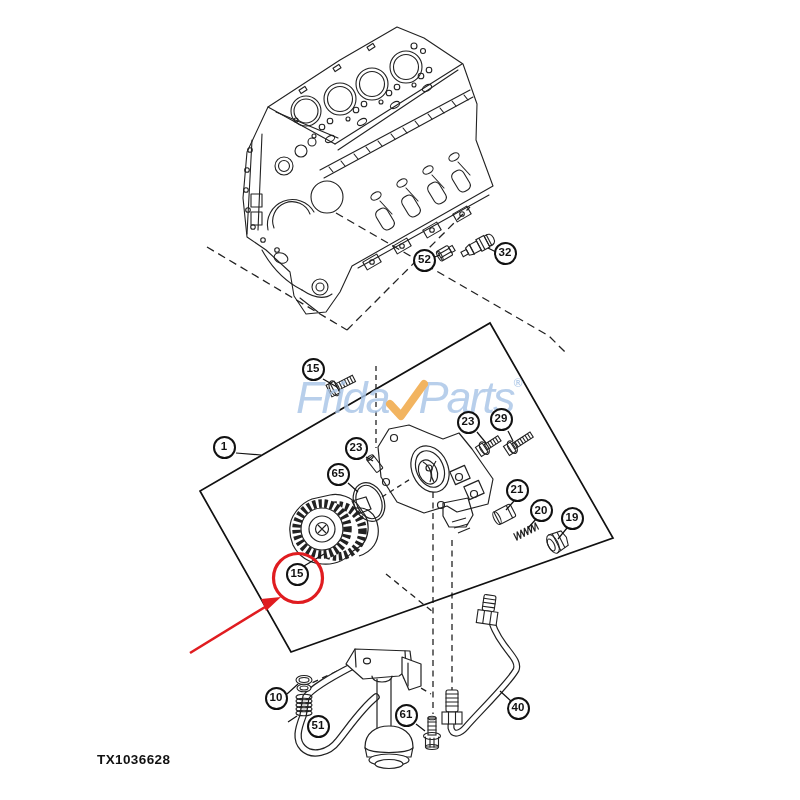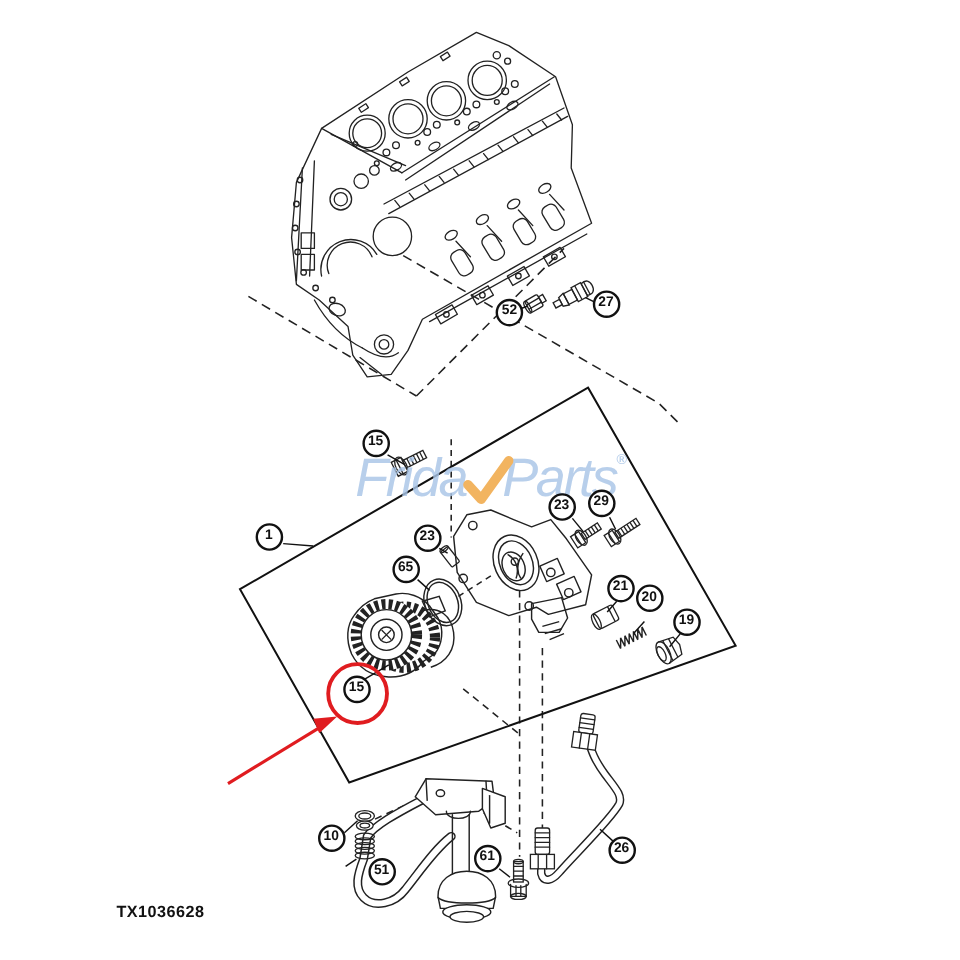--- a/index.html
+++ b/index.html
@@ -331,24 +331,24 @@
 </div>
 
 <div class="badge" style="left:212.5px;top:435.5px;">1</div>
 <div class="badge" style="left:301.5px;top:357.5px;">15</div>
 <div class="badge" style="left:344.5px;top:436.5px;">23</div>
 <div class="badge" style="left:326.5px;top:462.5px;">65</div>
 <div class="badge" style="left:285.5px;top:562.5px;text-align:center;">15</div>
 <div class="badge" style="left:456.5px;top:410.5px;">23</div>
 <div class="badge" style="left:489.5px;top:407.5px;">29</div>
 <div class="badge" style="left:505.5px;top:478.5px;">21</div>
-<div class="badge" style="left:529.5px;top:487px;">20</div>
+<div class="badge" style="left:529.5px;top:499px;">20</div>
 <div class="badge" style="left:560.5px;top:506.5px;">19</div>
 <div class="badge" style="left:413px;top:248.5px;">52</div>
-<div class="badge" style="left:493.5px;top:241.5px;">27</div>
+<div class="badge" style="left:493.5px;top:241.5px;">32</div>
 <div class="badge" style="left:264.5px;top:686.5px;">10</div>
 <div class="badge" style="left:264.5px;top:714.5px;margin-left:42px;">51</div>
 <div class="badge" style="left:394.5px;top:703.5px;">61</div>
-<div class="badge" style="left:506.5px;top:696.5px;">26</div>
+<div class="badge" style="left:506.5px;top:696.5px;">40</div>
 
 <div id="figure-id">TX1036628</div>
 
 </div>
 
 </body></html>

